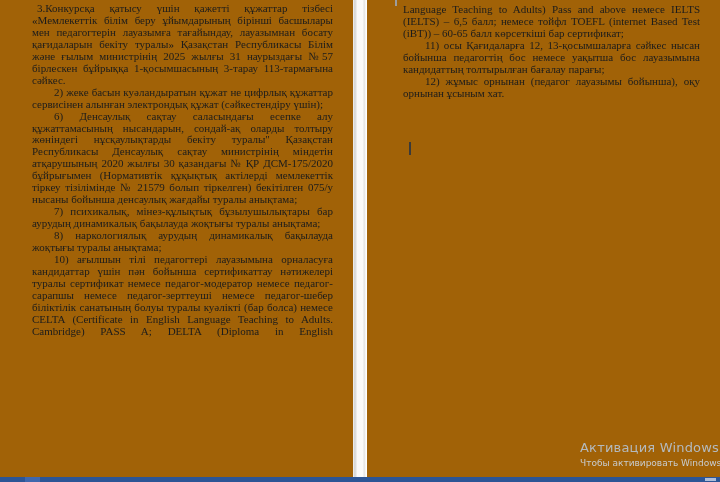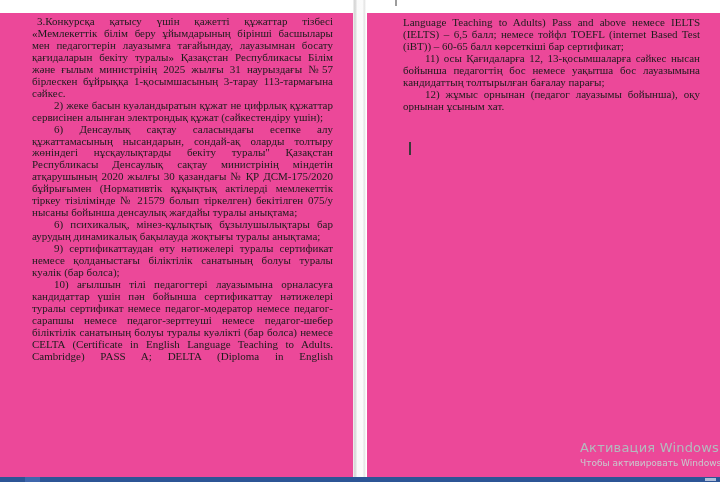--- a/index.html
+++ b/index.html
@@ -1,21 +1,21 @@
 <!DOCTYPE html>
 <html><head>
 <meta charset="utf-8">
 <style>
   html,body { margin:0; padding:0; }
   body {
     width:720px; height:482px; overflow:hidden; position:relative;
     background:#ffffff;
     font-family:"Liberation Serif", serif;
   }
-  .page { position:absolute; top:13px; bottom:0; background:#ec4899; }
+  .page { position:absolute; top:0; bottom:0; background:#a16207; }
   .page1 { left:0; width:353px; }
   .page2 { left:367px; width:353px; }
   .page-gap {
     position:absolute; left:353px; width:14px; top:0; bottom:0;
     background:linear-gradient(to right,
       #ffffff 0px, #d7d7d7 1px, #dedede 3px, #fafafa 4px,
       #fbfbfb 10px, #e3e3e3 11px, #ececec 12px, #ffffff 13px);
   }
   .col {
     position:absolute; top:3px; left:32px; width:301px;
@@ -56,22 +56,22 @@
   .tb-tray { position:absolute; right:4px; bottom:1px; width:11px; height:3px; background:#aebdda; }
 </style>
 </head>
 <body>
 
 <div class="page page1">
   <div class="col">
       <p class="para ind-sm"><span class="run">3.Конкурсқа қатысу үшін қажетті құжаттар тізбесі «Мемлекеттік білім беру ұйымдарының бірінші басшылары мен педагогтерін лауазымға тағайындау, лауазымнан босату қағидаларын бекіту туралы» Қазақстан Республикасы Білім және ғылым министрінің 2025 жылғы 31 наурыздағы №57 бірлескен бұйрыққа 1-қосымшасының 3-тарау 113-тармағына сәйкес.</span></p>
       <p class="para ind"><span class="run">2) жеке басын куәландыратын құжат не цифрлық құжаттар сервисінен алынған электрондық құжат (сәйкестендіру үшін);</span></p>
       <p class="para ind"><span class="run">6) Денсаулық сақтау саласындағы есепке алу құжаттамасының нысандарын, сондай-ақ оларды толтыру жөніндегі нұсқаулықтарды бекіту туралы" Қазақстан Республикасы Денсаулық сақтау министрінің міндетін атқарушының 2020 жылғы 30 қазандағы № ҚР ДСМ-175/2020 бұйрығымен (Нормативтік құқықтық актілерді мемлекеттік тіркеу тізілімінде № 21579 болып тіркелген) бекітілген 075/у нысаны бойынша денсаулық жағдайы туралы анықтама;</span></p>
-      <p class="para ind"><span class="run">6) психикалық, мінез-құлықтық бұзылушылықтары бар аурудың динамикалық бақылауда жоқтығы туралы анықтама;</span></p>
-      <p class="para ind"><span class="run">9) сертификаттаудан өту нәтижелері туралы сертификат немесе қолданыстағы біліктілік санатының болуы туралы куәлік (бар болса);</span></p>
+      <p class="para ind"><span class="run">7) психикалық, мінез-құлықтық бұзылушылықтары бар аурудың динамикалық бақылауда жоқтығы туралы анықтама;</span></p>
+      <p class="para ind"><span class="run">8) наркологиялық аурудың динамикалық бақылауда жоқтығы туралы анықтама;</span></p>
       <p class="para ind cont"><span class="run">10) ағылшын тілі педагогтері лауазымына орналасуға кандидаттар үшін пән бойынша сертификаттау нәтижелері туралы сертификат немесе педагог-модератор немесе педагог-сарапшы немесе педагог-зерттеуші немесе педагог-шебер біліктілік санатының болуы туралы куәлікті (бар болса) немесе CELTA (Certificate in English Language Teaching to Adults. Cambridge) PASS A; DELTA (Diploma in English</span></p>
     </div>
 </div>
 
 <div class="page-gap"></div>
 
 <div class="page page2">
   <div class="col col2">
       <p class="para"><span class="run">Language Teaching to Adults) Pass and above </span><span class="mis">немесе</span><span class="run"> IELTS (IELTS) – </span><span class="mis">6,5</span><span class="run"> балл; </span><span class="mis">немесе тойфл</span><span class="run"> TOEFL (</span><span class="mis">internet</span><span class="run"> Based Test (iBT)) – 60-65 балл </span><span class="mis">көрсеткіші</span><span class="run"> бар сертификат;</span></p>
       <p class="para ind"><span class="run">11) </span><span class="mis">осы</span><span class="run"> </span><span class="mis">Қағидаларға</span><span class="run"> 12, </span><span class="mis">13-қосымшаларға</span><span class="run"> </span><span class="mis">сәйкес</span><span class="run"> </span><span class="mis">нысан</span><span class="run"> </span><span class="mis">бойынша</span><span class="run"> </span><span class="mis">педагогтің</span><span class="run"> бос </span><span class="mis">немесе</span><span class="run"> </span><span class="mis">уақытша</span><span class="run"> бос </span><span class="mis">лауазымына</span><span class="run"> </span><span class="mis">кандидаттың</span><span class="run"> </span><span class="mis">толтырылған</span><span class="run"> </span><span class="mis">бағалау</span><span class="run"> </span><span class="mis">парағы;</span></p>

